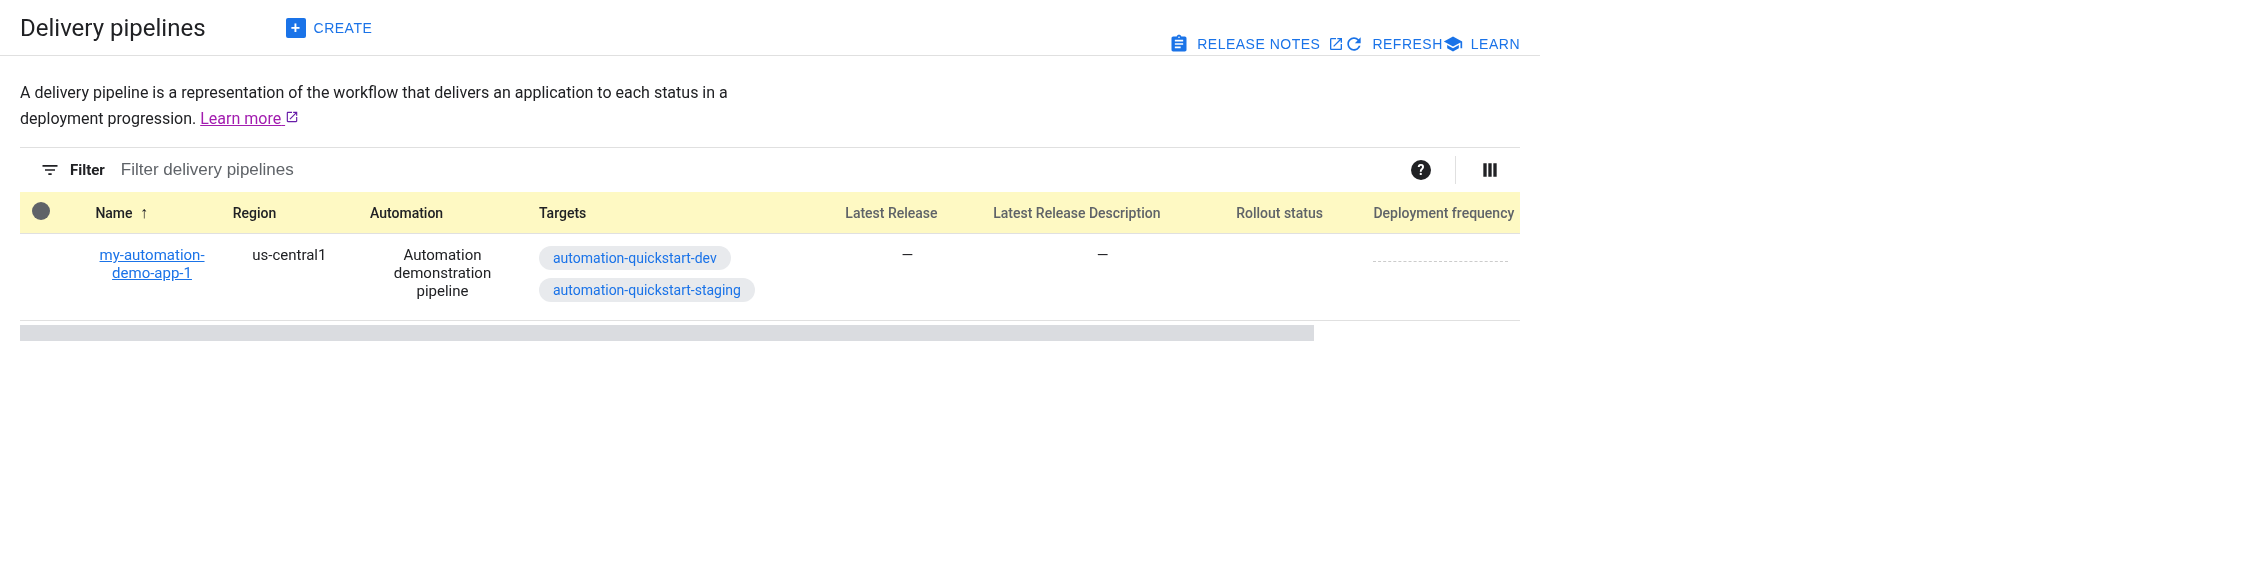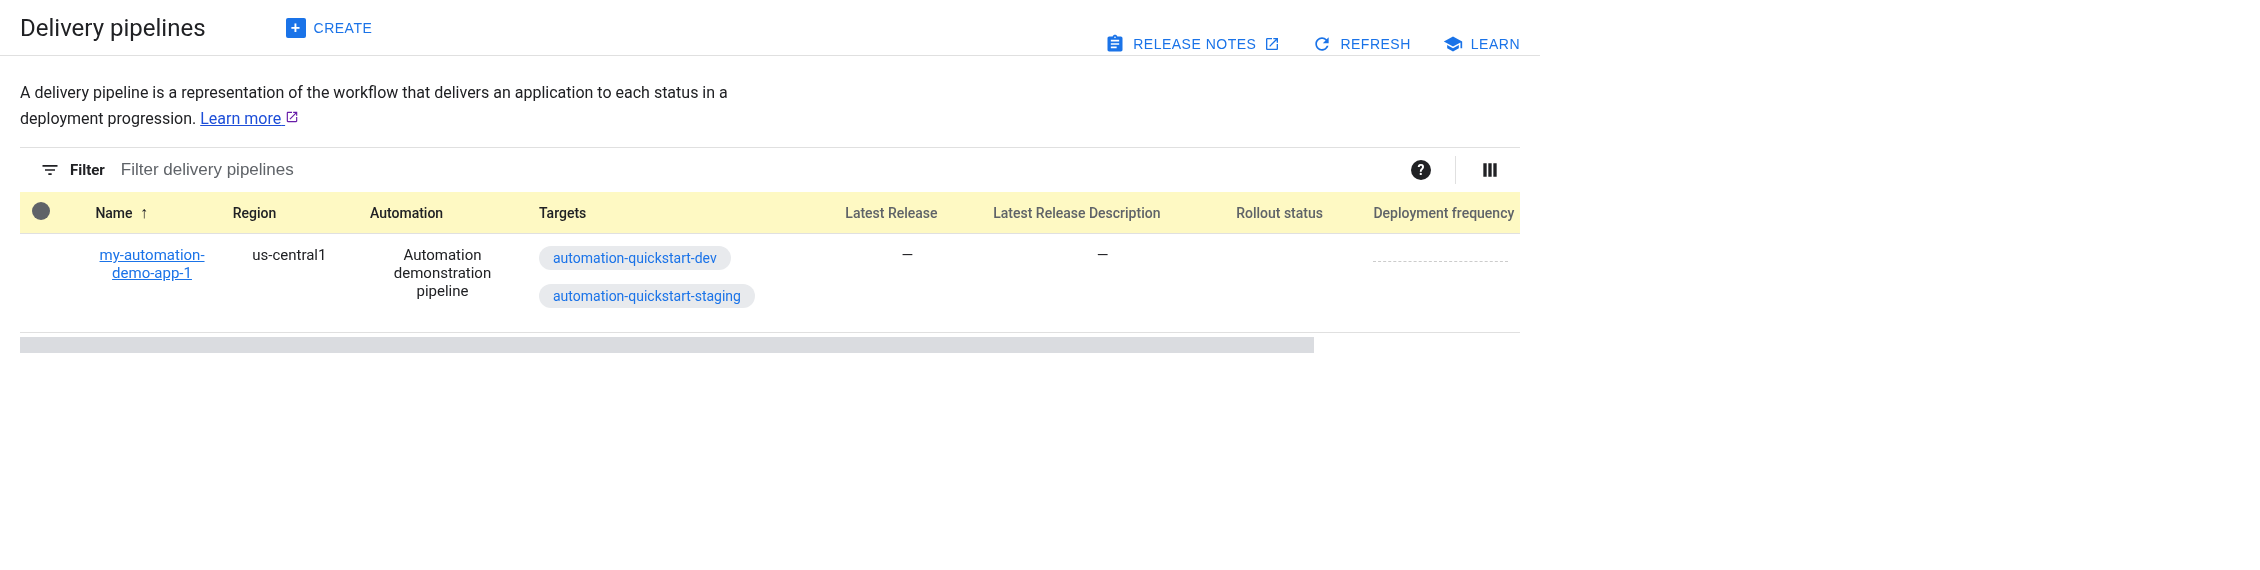--- a/index.html
+++ b/index.html
@@ -28,21 +28,20 @@
       margin-right: 80px;
     }
     .header-actions-left {
       display: flex;
       align-items: center;
     }
     .header-actions-right {
       margin-left: auto;
       display: flex;
       align-items: center;
-      gap: 32px;
       margin-top: 33px;
     }
     .action-button {
       display: flex;
       align-items: center;
       gap: 8px;
       color: #1a73e8;
       font-weight: 500;
       font-size: 14px;
       text-transform: uppercase;
@@ -68,21 +67,21 @@
     .description-section {
       padding: 24px 20px 16px;
       max-width: 760px;
     }
     .description-text {
       font-size: 16px;
       line-height: 1.6;
       color: #202124;
     }
     .learn-more-link {
-      color: #1d4ed8;
+      color: #a21caf;
       text-decoration: underline;
       cursor: pointer;
     }
     .filter-bar {
       display: flex;
       align-items: center;
       padding: 8px 20px;
       border-top: 1px solid #e0e0e0;
       margin-left: 20px;
       margin-right: 20px;
@@ -186,21 +185,21 @@
       cursor: pointer;
       word-break: break-word;
     }
     .chip {
       display: inline-block;
       background: #e8eaed;
       color: #1a73e8;
       padding: 4px 14px;
       border-radius: 12px;
       font-size: 14px;
-      margin-bottom: 12px;
+      margin-bottom: 6px;
       cursor: pointer;
     }
     .chip-container {
       display: flex;
       flex-direction: column;
       align-items: flex-start;
       gap: 2px;
     }
     .scrollbar-track {
       height: 16px;

